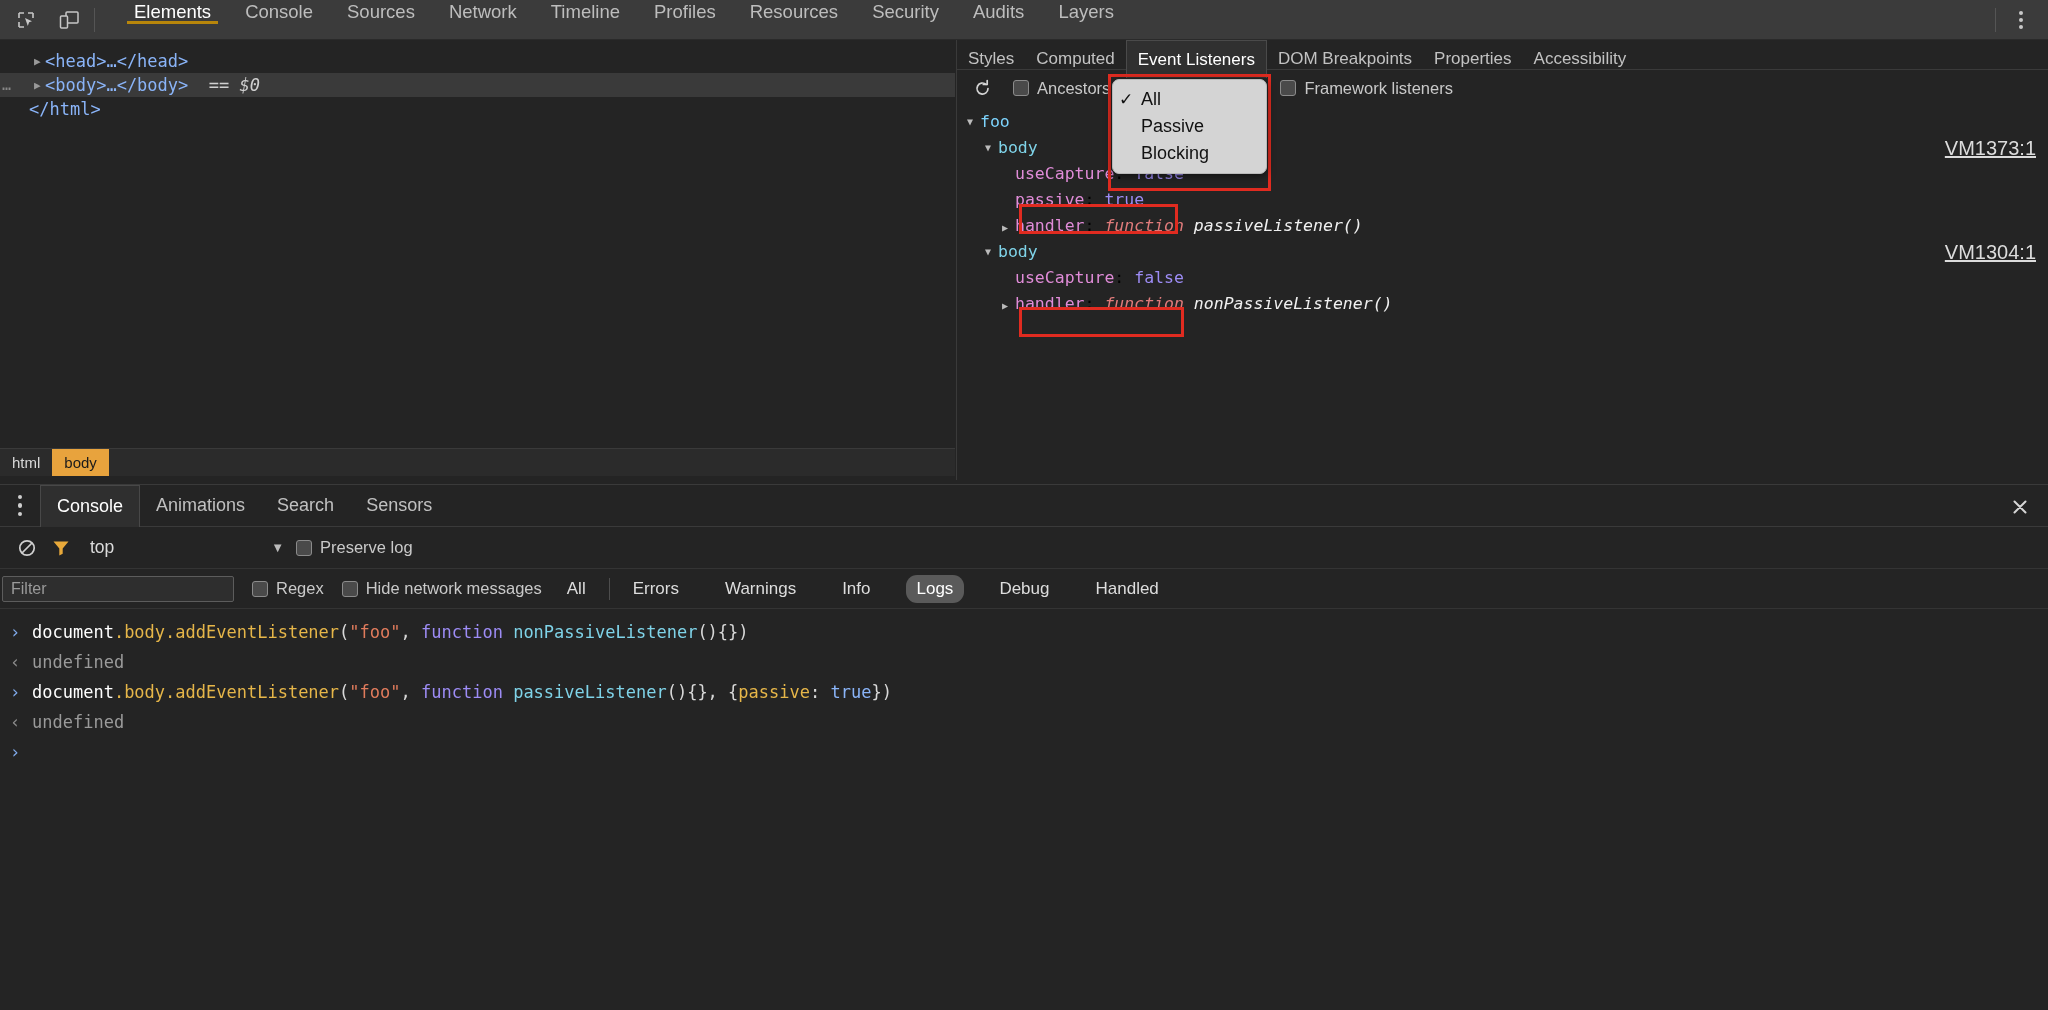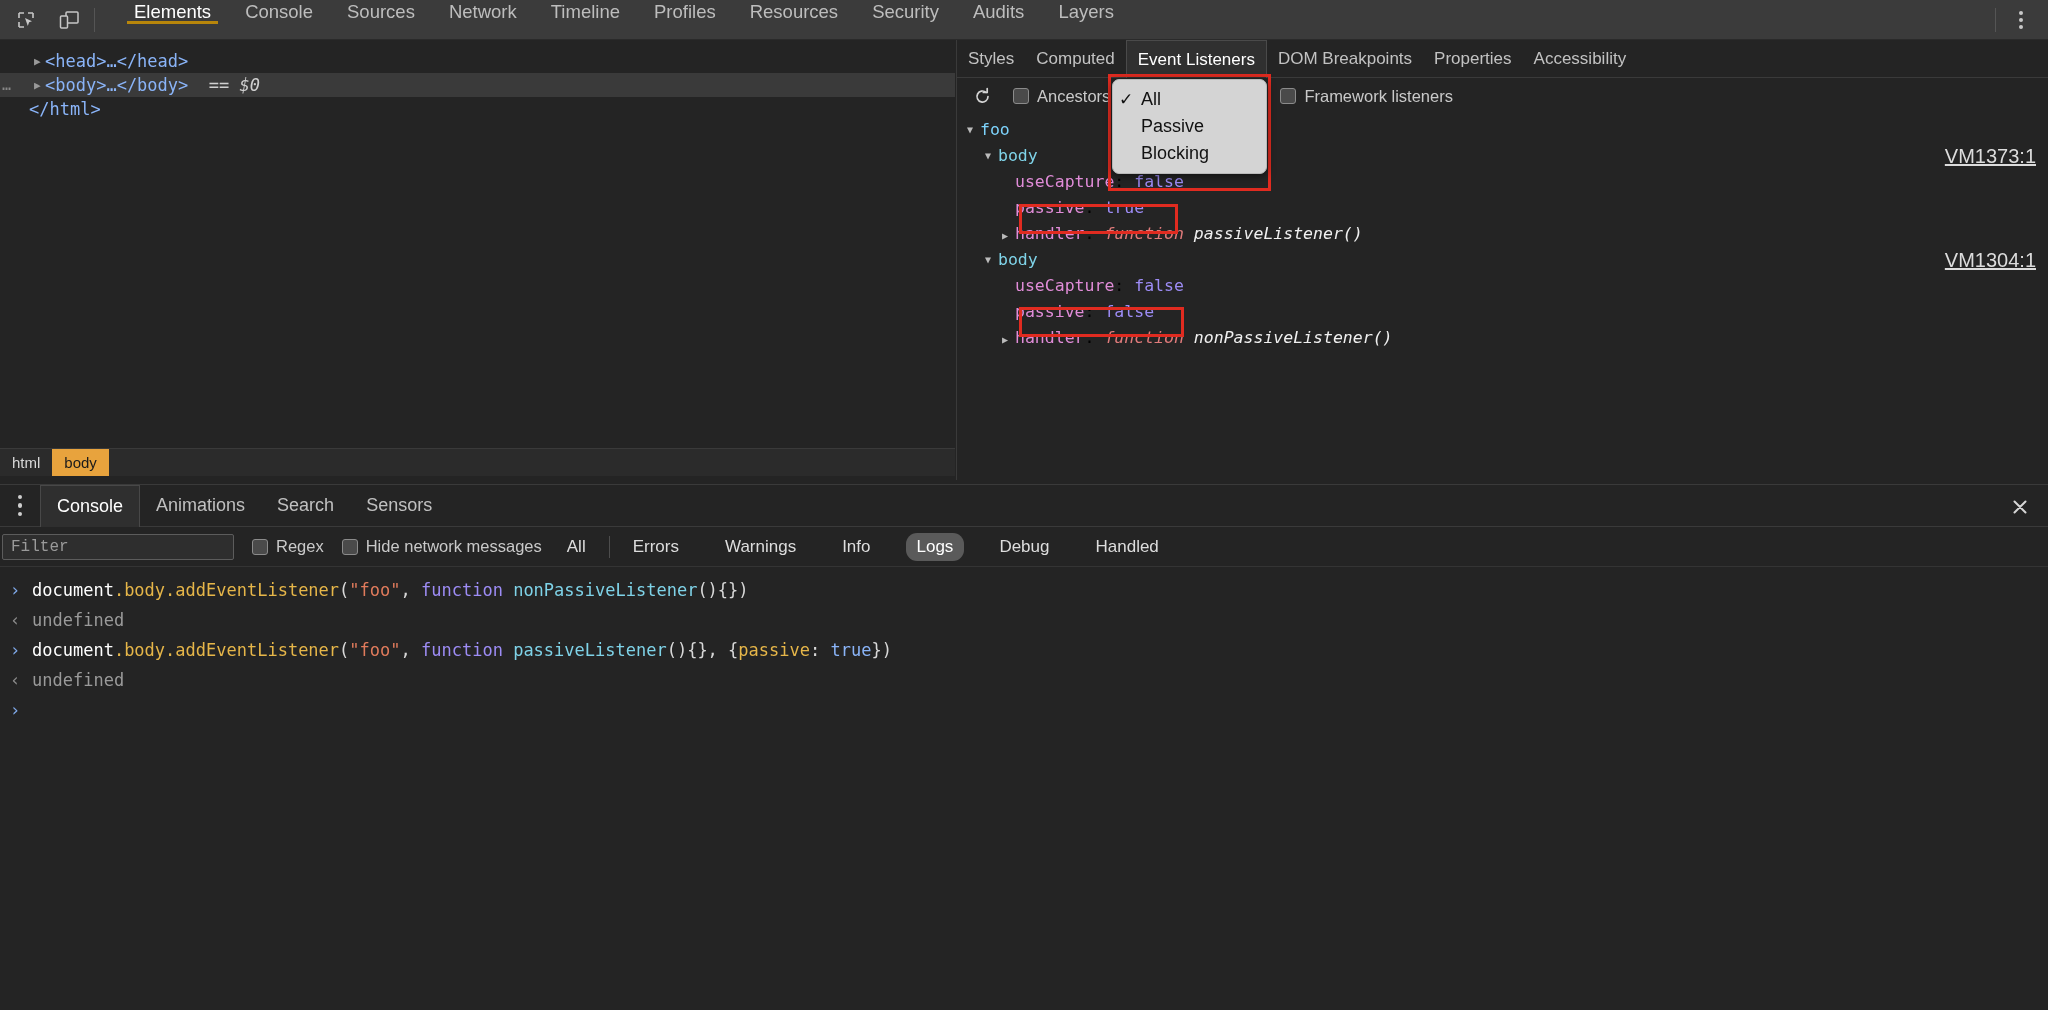--- a/index.html
+++ b/index.html
@@ -82,21 +82,21 @@
     font-size: 15px; color: #d8d8d8; cursor: pointer;
   }
   .crumb.active { background: #e8a33d; color: #1b1b1b; }
 
   
   .sidebar {
     position: absolute; left: 956px; top: 40px; right: 0; height: 440px;
     background: #242424; border-left: 1px solid #3a3a3a;
   }
   .side-tabs {
-    display: flex; align-items: stretch; height: 38px;
+    display: flex; align-items: stretch; height: 30px;
     border-bottom: 1px solid #3a3a3a;
   }
   .side-tab {
     display: flex; align-items: center; padding: 0 11px; height: 38px;
     font-size: 17px; color: #c2c2c2; cursor: pointer; white-space: nowrap;
   }
   .side-tab.active { color: #ffffff; background: #303030; border: 1px solid #4a4a4a; border-bottom: none; }
 
   .listener-toolbar {
     height: 36px; display: flex; align-items: center; padding-left: 10px; gap: 0;
@@ -188,21 +188,21 @@
   .ctx-caret { color: #bbb; font-size: 13px; margin-right: 6px; }
 
   .filter-bar {
     height: 40px; display: flex; align-items: center; padding-left: 2px;
     border-bottom: 1px solid #343434; gap: 0;
   }
   .filter-input {
     width: 232px; height: 26px; background: #2e2e2e;
     border: 1px solid #5c5c5c; border-radius: 2px;
     color: #d8d8d8; font-size: 16px; padding: 8px 8px;
-    font-family: Liberation Mono, monospace; outline: none;
+    font-family: Liberation Sans, sans-serif; outline: none;
   }
   .filter-input::placeholder { color: #9a9a9a; }
   .fb-sep { width: 1px; height: 22px; background: #4d4d4d; margin: 0 12px; }
   .level-pill {
     font-size: 17px; color: #dddddd; padding: 4px 11px; border-radius: 11px;
     cursor: pointer; white-space: nowrap;
   }
   .level-pill.active { background: #5a5a5a; color: #fff; }
 
   .console-output {
@@ -303,21 +303,20 @@
   </div>
 
   <div class="listener-tree" id="listener-tree">
       <div class="lt-row" style="padding-left: 10px;"><span class="tri">▼</span><span class="evt-name">foo</span></div>
       <div class="lt-row" style="padding-left: 28px;"><span class="tri">▼</span><span class="node-name">body</span><span class="vm-link">VM1373:1</span></div>
       <div class="lt-row" style="padding-left: 58px;"><span class="prop">useCapture</span><span>: </span><span class="val-bool">false</span></div>
       <div class="lt-row" style="padding-left: 58px;"><span class="prop">passive</span><span>: </span><span class="val-bool">true</span></div>
       <div class="lt-row" style="padding-left: 45px;"><span class="tri-r">▶</span><span class="prop">handler</span><span>: </span><span class="kw-func">function</span><span> </span><span class="fn-name">passiveListener()</span></div>
       <div class="lt-row" style="padding-left: 28px;"><span class="tri">▼</span><span class="node-name">body</span><span class="vm-link">VM1304:1</span></div>
       <div class="lt-row" style="padding-left: 58px;"><span class="prop">useCapture</span><span>: </span><span class="val-bool">false</span></div>
-      <div class="lt-row" style="padding-left: 58px;"><span class="prop">passive</span><span>: </span><span class="val-bool">false</span></div>
       <div class="lt-row" style="padding-left: 45px;"><span class="tri-r">▶</span><span class="prop">handler</span><span>: </span><span class="kw-func">function</span><span> </span><span class="fn-name">nonPassiveListener()</span></div>
     </div>
 </div>
 
 <div class="dropdown" id="dropdown">
     <div class="dd-item">
       <span class="dd-check">✓</span>
       <span>All</span>
     </div>
     <div class="dd-item unchecked">
@@ -347,20 +346,41 @@
         <div class="drawer-tab">Search</div>
         <div class="drawer-tab">Sensors</div>
       </div>
     <div class="drawer-close">
       <svg width="18" height="18" viewBox="0 0 18 18">
         <path d="M3.5 3.5l11 11M14.5 3.5l-11 11" stroke="#d6d6d6" stroke-width="2" stroke-linecap="round"></path>
       </svg>
     </div>
   </div>
 
+  <div class="console-toolbar">
+    <div class="ct-icon">
+      <svg width="20" height="20" viewBox="0 0 20 20">
+        <circle cx="10" cy="10" r="7.2" stroke="#d0d0d0" stroke-width="1.7" fill="none"></circle>
+        <path d="M5 15L15 5" stroke="#d0d0d0" stroke-width="1.7"></path>
+      </svg>
+    </div>
+    <div class="ct-icon">
+      <svg width="20" height="20" viewBox="0 0 20 20">
+        <path d="M2.5 3.5h15l-5.8 7v5.2l-3.4 1.8V10.5z" fill="#e8a93a"></path>
+      </svg>
+    </div>
+    <div class="ctx-select">
+      <span class="ctx-name">top</span>
+      <span class="ctx-caret">▼</span>
+    </div>
+    <div class="cb-wrap" style="margin-left:6px">
+      <span class="cbox"></span>
+      <span class="cb-label">Preserve log</span>
+    </div>
+  </div>
 
   <div class="filter-bar">
     <input class="filter-input" value="" placeholder="Filter" style="">
     <div class="cb-wrap" style="margin-left:18px">
       <span class="cbox"></span>
       <span class="cb-label">Regex</span>
     </div>
     <div class="cb-wrap" style="margin-left:18px">
       <span class="cbox"></span>
       <span class="cb-label">Hide network messages</span>

